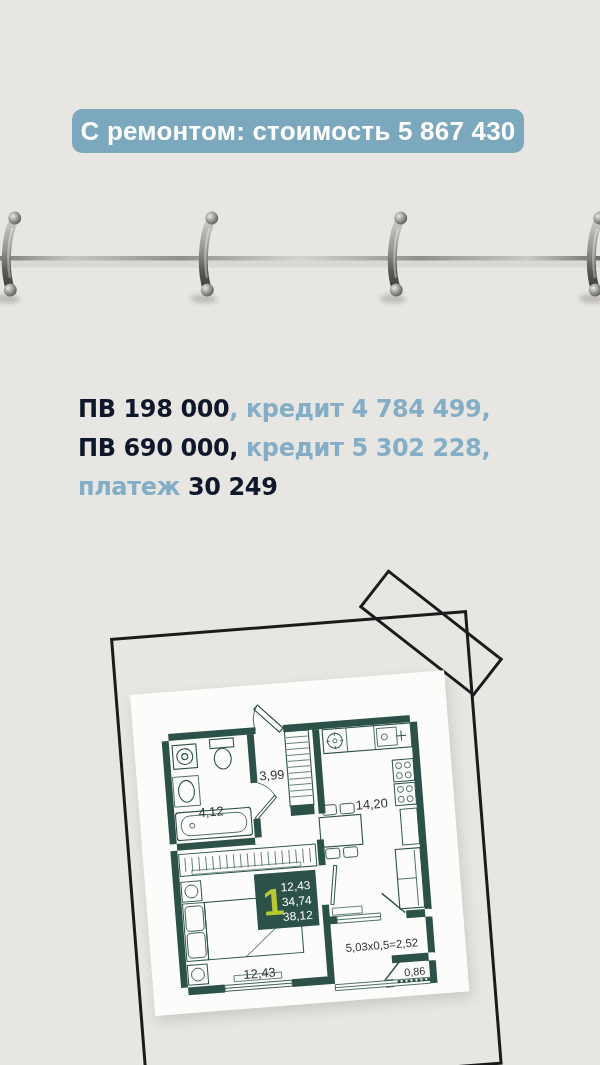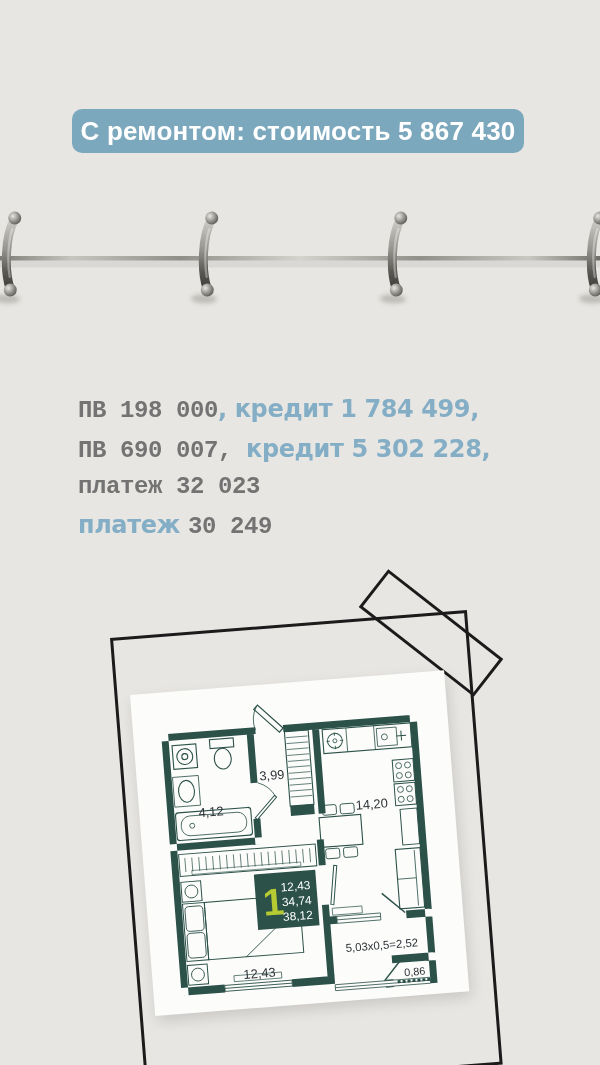--- a/index.html
+++ b/index.html
@@ -9,21 +9,21 @@
   .badge{position:absolute;left:72px;top:109px;width:452px;height:44px;background:#7ca8bd;
          border-radius:10px;display:flex;align-items:center;justify-content:center;
          color:#fff;font-family:"Liberation Sans",sans-serif;font-weight:bold;font-size:26px;
          white-space:nowrap;letter-spacing:0.2px;}
   
   .binder{position:absolute;left:0;top:195px;width:600px;height:120px;}
   
   .offers{position:absolute;left:78px;top:392px;width:470px;}
   .offer{margin-bottom:4px;}
   .offer-line{font-size:24px;line-height:35px;font-weight:bold;letter-spacing:-0.4px;white-space:nowrap;}
-  .seg-dark{color:#737373;font-family:Liberation Mono, monospace;}
+  .seg-dark{color:#0f172a;}
   .seg-blue{color:#84aec6;}
   
   .sketch-frame{position:absolute;left:110px;top:638px;width:352px;height:450px;
                 border:3px solid #1b1b1b;transform:rotate(-4.5deg);transform-origin:0 0;}
   .tape{position:absolute;left:358px;top:609px;width:140px;height:42px;
         border:3px solid #1b1b1b;transform:rotate(38deg);}
   
   .plan-card{position:absolute;left:130px;top:695px;width:315px;height:322px;background:#fcfcfb;
              transform:rotate(-4.5deg);transform-origin:0 0;box-shadow:2px 6px 14px rgba(0,0,0,0.13);}
   .plan-card svg{position:absolute;left:22px;top:4px;overflow:visible;}
@@ -80,25 +80,24 @@
     <g>
         <use href="#ringShape" transform="translate(398,16) rotate(2)"></use>
       </g>
     <g>
         <use href="#ringShape" transform="translate(597,16) rotate(2)"></use>
       </g>
   </svg>
 
   <div class="offers">
       <div class="offer">
-        <div class="offer-line"><span class="seg-dark">ПВ 198 000</span><span class="seg-blue">, </span><span class="seg-blue">кредит 1 784 499,</span></div>
+        <div class="offer-line"><span class="seg-dark">ПВ 198 000</span><span class="seg-blue">, </span><span class="seg-blue">кредит 4 784 499,</span></div>
       </div>
       <div class="offer">
-        <div class="offer-line"><span class="seg-dark">ПВ 690 007</span><span class="seg-dark">, </span><span class="seg-blue">кредит 5 302 228,</span></div>
-        <div class="offer-line"><span class="seg-dark">платеж 32 023</span></div>
+        <div class="offer-line"><span class="seg-dark">ПВ 690 000</span><span class="seg-dark">, </span><span class="seg-blue">кредит 5 302 228,</span></div>
       </div>
       <div class="offer">
         <div class="offer-line"><span class="seg-blue">платеж </span><span class="seg-dark">30 249</span></div>
       </div>
     </div>
 
   <div class="sketch-frame"></div>
   <div class="tape"></div>
 
   <div class="plan-card">

